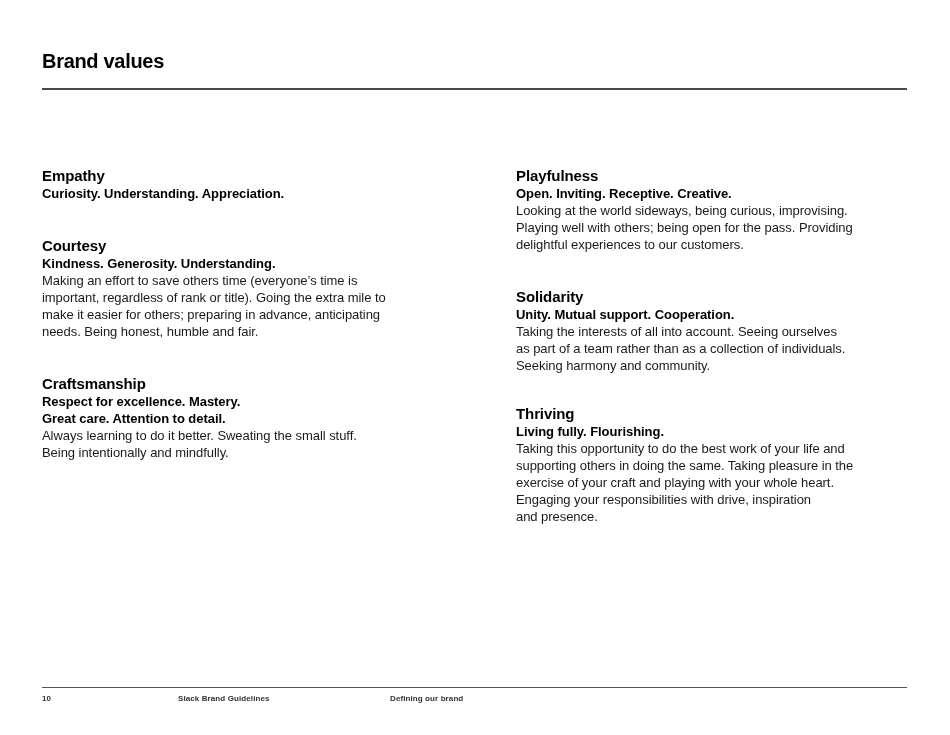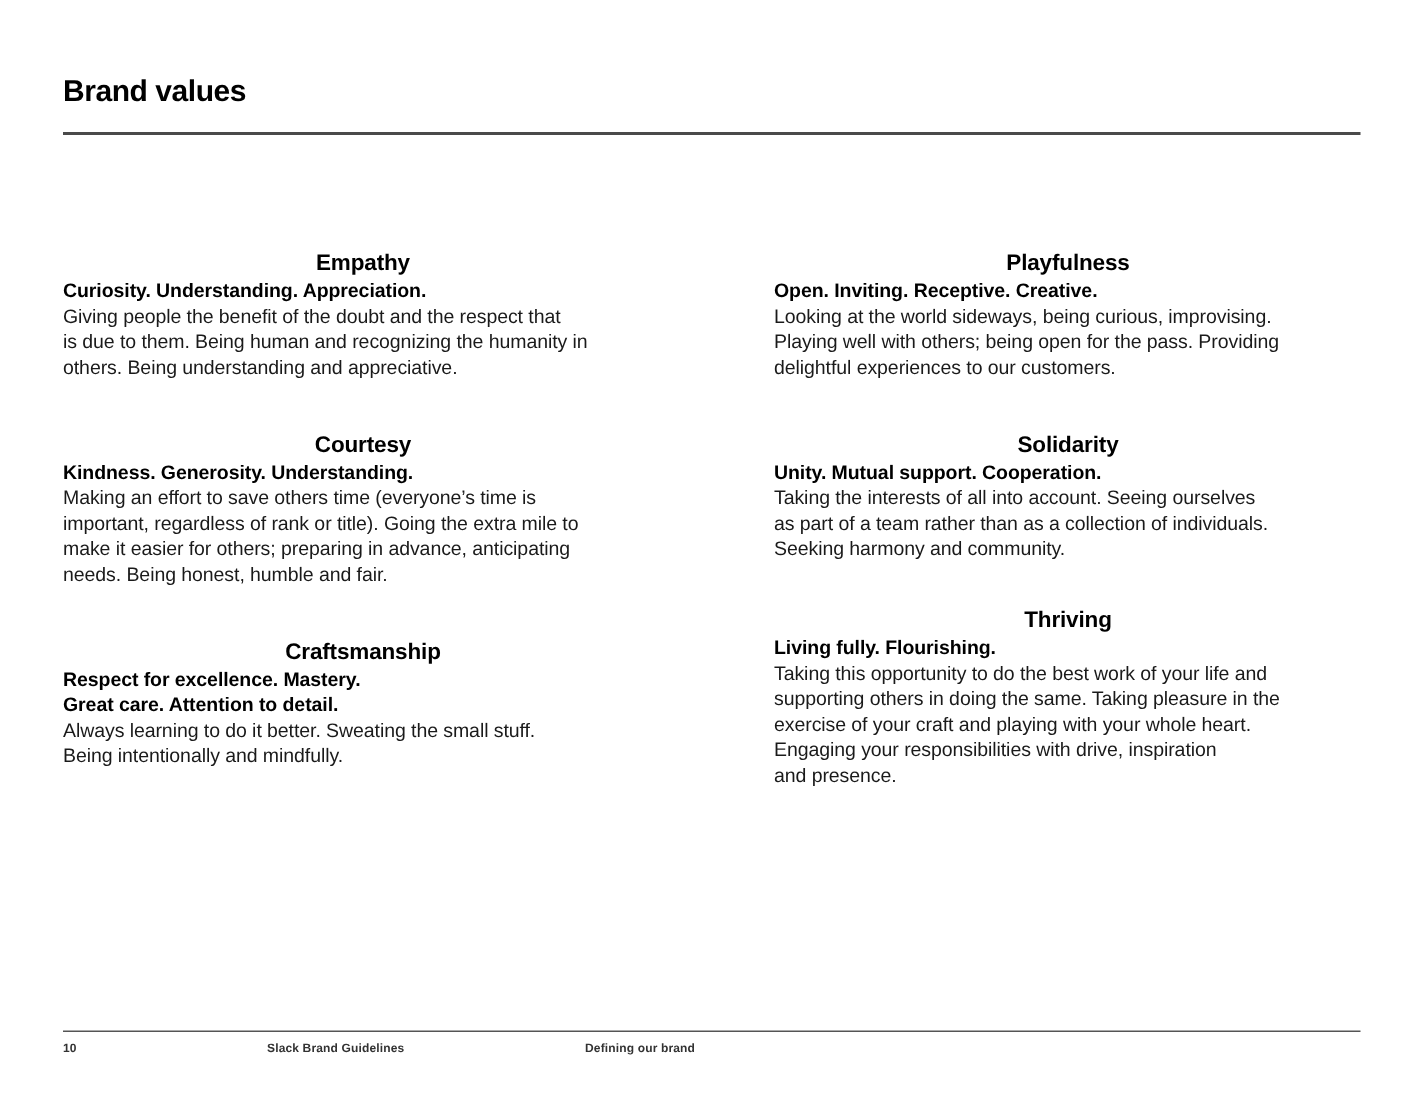--- a/index.html
+++ b/index.html
@@ -59,21 +59,20 @@
     margin-bottom: 34px;
   }
   .value-block:last-child { margin-bottom: 0; }
 
   .value-name {
     font-size: 15px;
     font-weight: bold;
     color: #000000;
     line-height: 19px;
     letter-spacing: -0.1px;
-    text-align: center;
   }
   .value-tagline {
     font-size: 13px;
     font-weight: bold;
     color: #000000;
     line-height: 17px;
     letter-spacing: -0.05px;
   }
   .value-body {
     font-size: 13px;
@@ -120,25 +119,20 @@
   <h1 class="page-title">Brand values</h1>
   <div class="title-rule"></div>
 
   <div class="columns">
 
     <div class="col col-left">
 
       <div class="value-block">
         <div class="value-name">Empathy</div>
         <div class="value-tagline">Curiosity. Understanding. Appreciation.</div>
-        <div class="value-body">
-          <span class="ln">Giving people the benefit of the doubt and the respect that</span>
-          <span class="ln">is due to them. Being human and recognizing the humanity in</span>
-          <span class="ln">others. Being understanding and appreciative.</span>
-        </div>
       </div>
 
       <div class="value-block">
         <div class="value-name">Courtesy</div>
         <div class="value-tagline">Kindness. Generosity. Understanding.</div>
         <div class="value-body">
           <span class="ln">Making an effort to save others time (everyone’s time is</span>
           <span class="ln">important, regardless of rank or title). Going the extra mile to</span>
           <span class="ln">make it easier for others; preparing in advance, anticipating</span>
           <span class="ln">needs. Being honest, humble and fair.</span>

